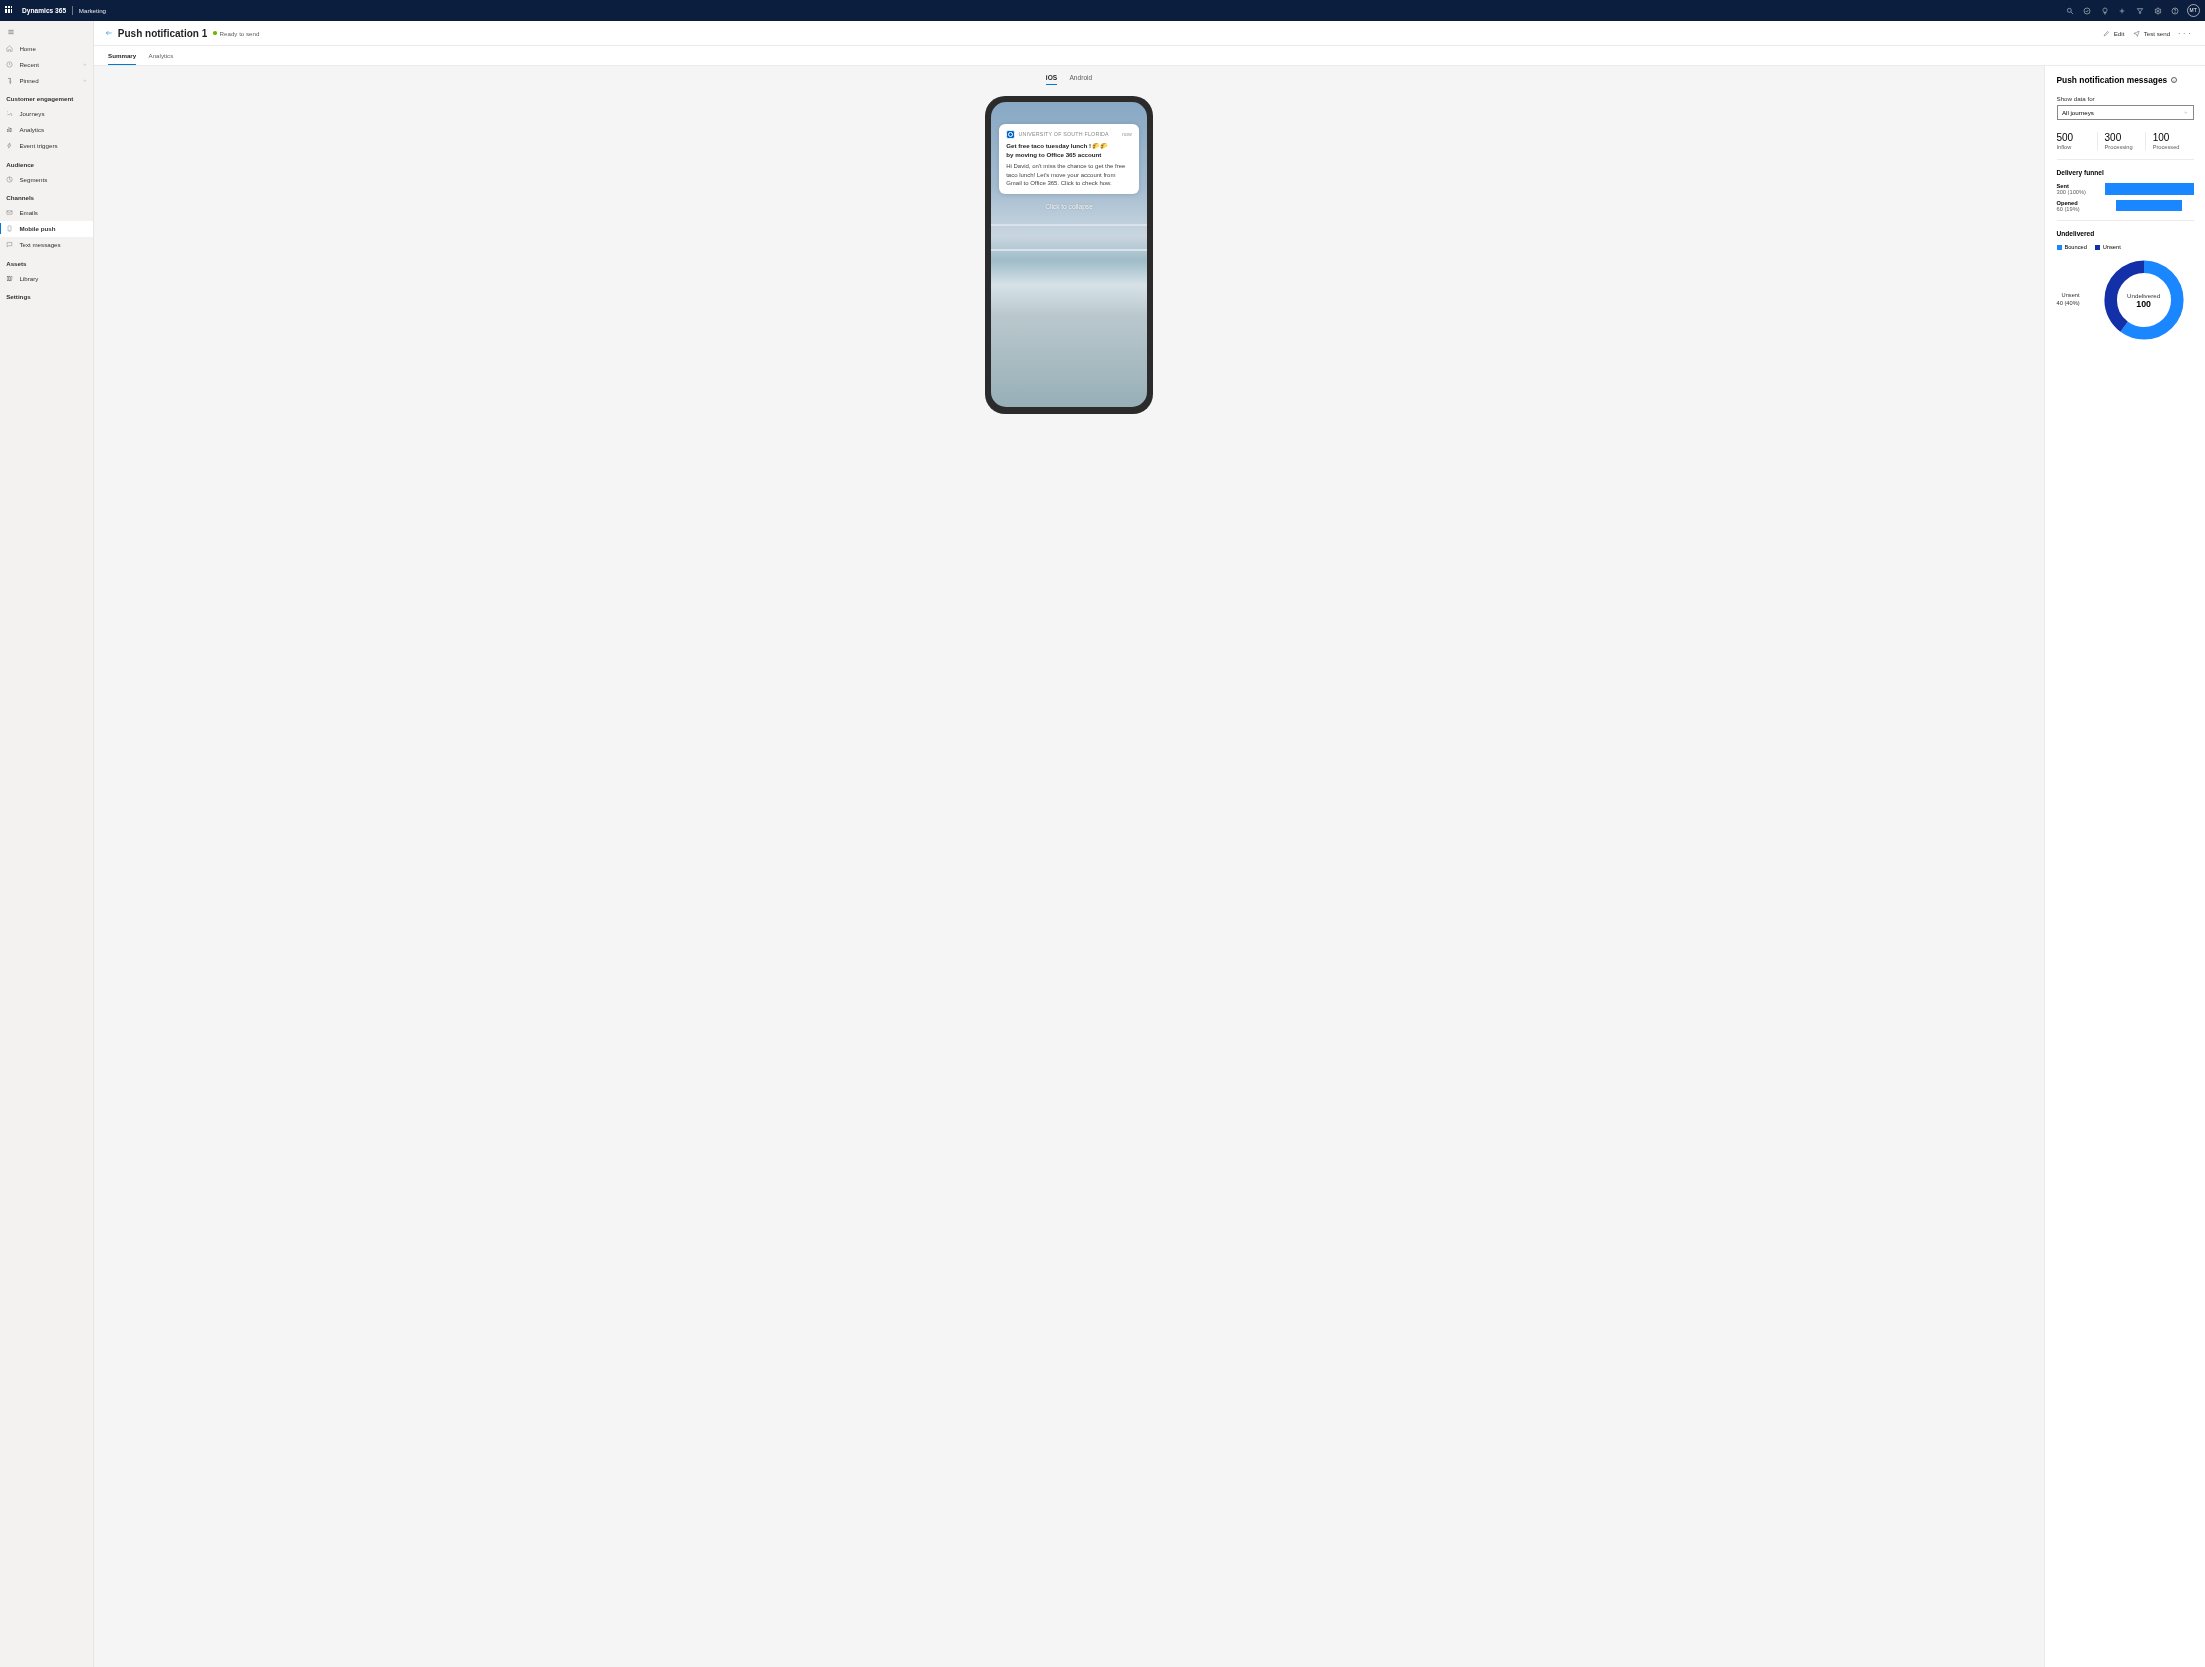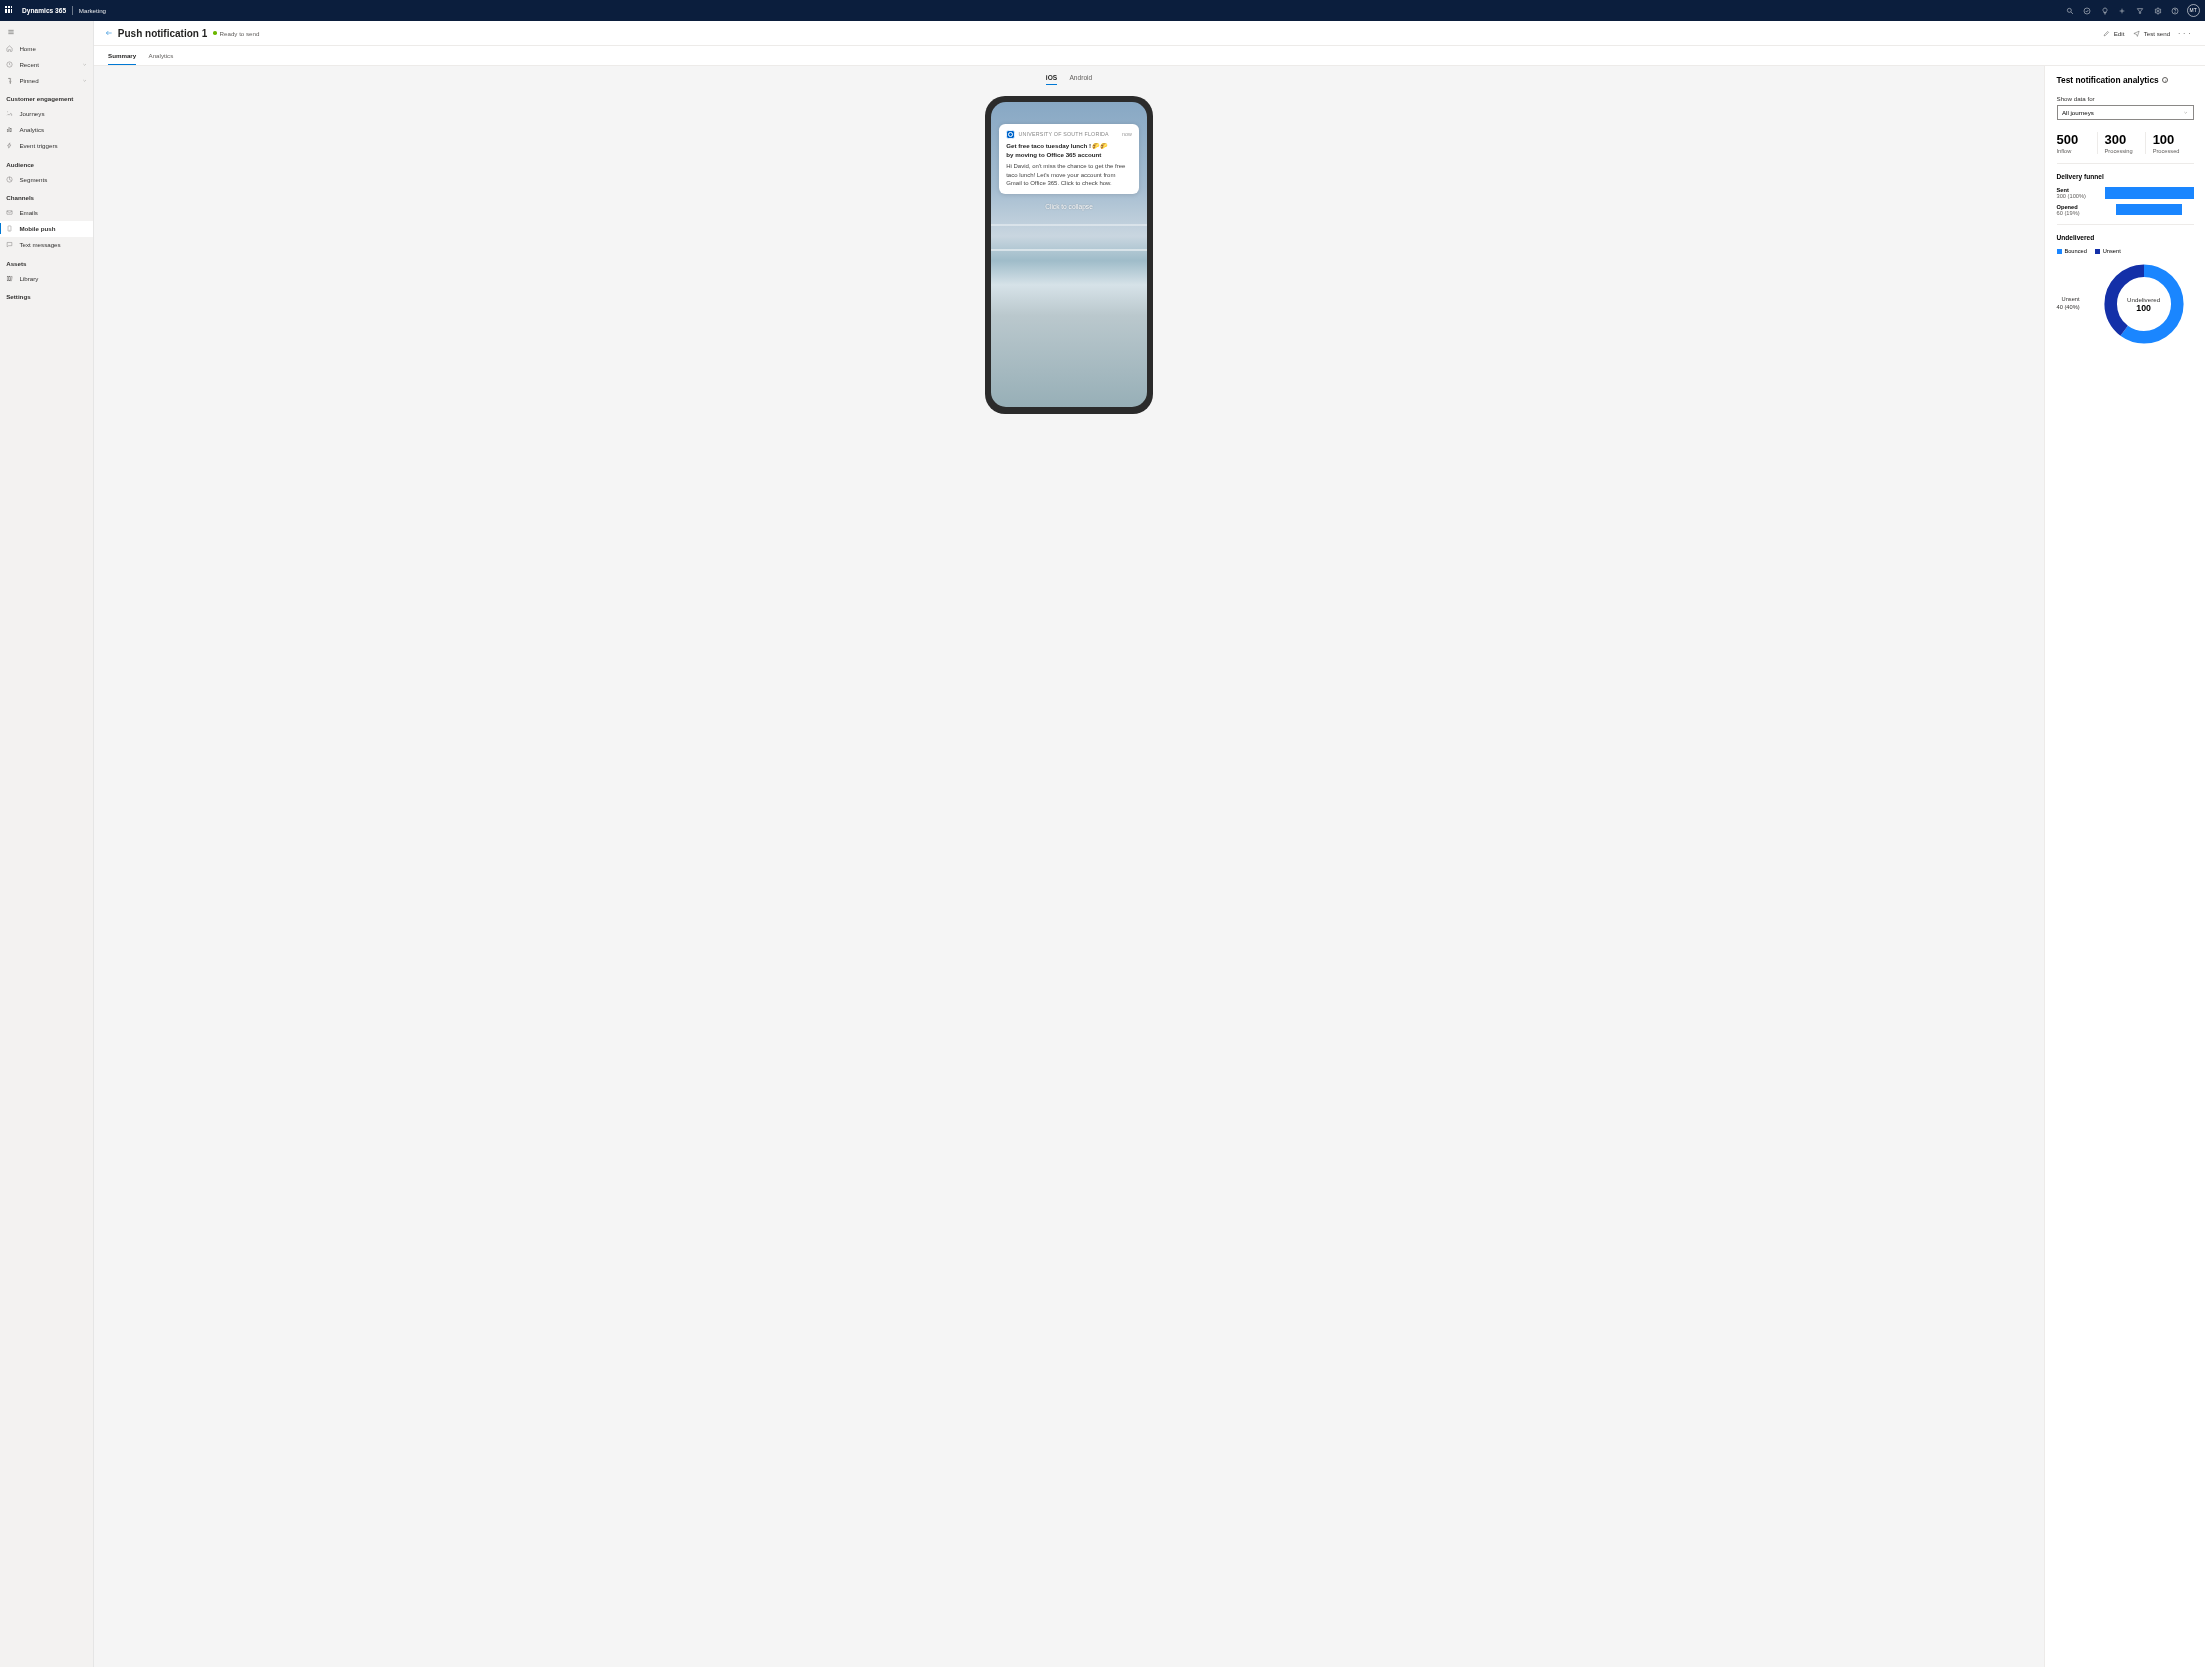--- a/index.html
+++ b/index.html
@@ -68,21 +68,21 @@
 .analytics-panel{ width:161px; border-left:0.4px solid #edebe9; background:#fff; padding:8.8px 11.5px; overflow-y:auto;}
 .panel-title-row{display:flex; align-items:center; gap:3.5px; margin-bottom:9.7px;}
 .panel-title{font-size:8.4px; font-weight:600;}
 .info-circle{width:6.2px; height:6.2px; border:0.4px solid #605e5c; border-radius:50%; display:flex; align-items:center; justify-content:center; font-size:4px; color:#605e5c;}
 .field-label{font-size:6.2px; margin-bottom:3.5px; color:#323130;}
 .select-box{border:0.4px solid #8a8886; height:15px; display:flex; align-items:center; padding:0 4.4px; font-size:6.2px; cursor:pointer; justify-content:space-between;}
 .select-box svg{width:5.3px; height:5.3px; stroke:#605e5c; fill:none; stroke-width:1.6;}
 .stats-row{display:flex; margin-top:11.5px; padding-bottom:8.8px; border-bottom:0.4px solid #edebe9;}
 .stat{flex:1; padding-right:3.5px;}
 .stat+.stat{border-left:0.4px solid #edebe9; padding-left:6.2px;}
-.stat-value{font-size:13px; font-weight:700;}
+.stat-value{font-size:10px; font-weight:400;}
 .stat-label{font-size:5.7px; color:#605e5c; margin-top:0.9px;}
 .section-title{font-size:6.6px; font-weight:600; margin-top:9.7px; margin-bottom:7px;}
 .funnel-row{display:flex; align-items:flex-start; margin-bottom:4.4px;}
 .funnel-label-col{width:48px;}
 .funnel-label{font-size:5.7px; font-weight:600;}
 .funnel-sub{font-size:5.7px; color:#605e5c;}
 .funnel-bar-col{flex:1; display:flex; justify-content:center;}
 .funnel-bar{height:11.5px; background:#1a86ff;}
 .divider{border-top:0.4px solid #edebe9; margin-top:8px;}
 .legend-row{display:flex; gap:8px; margin-top:5.3px; margin-bottom:5.3px; align-items:center;}
@@ -314,21 +314,21 @@
               <div class="notif-title">by moving to Office 365 account</div>
               <div class="notif-body">Hi David, on't miss the chance to get the free taco lunch! Let's move your account from Gmail to Office 365. Click to check how.</div>
             </div>
             <div class="collapse-text">Click to collapse</div>
           </div>
         </div>
       </div>
 
       <div class="analytics-panel">
         <div class="panel-title-row">
-          <div class="panel-title">Test notification analytics</div>
+          <div class="panel-title">Push notification messages</div>
           <div class="info-circle">i</div>
         </div>
         <div class="field-label">Show data for</div>
         <div class="select-box">
           <span>All journeys</span>
           <svg viewBox="0 0 24 24">
               <polyline points="6,9 12,15 18,9"></polyline>
             </svg>
         </div>
 

